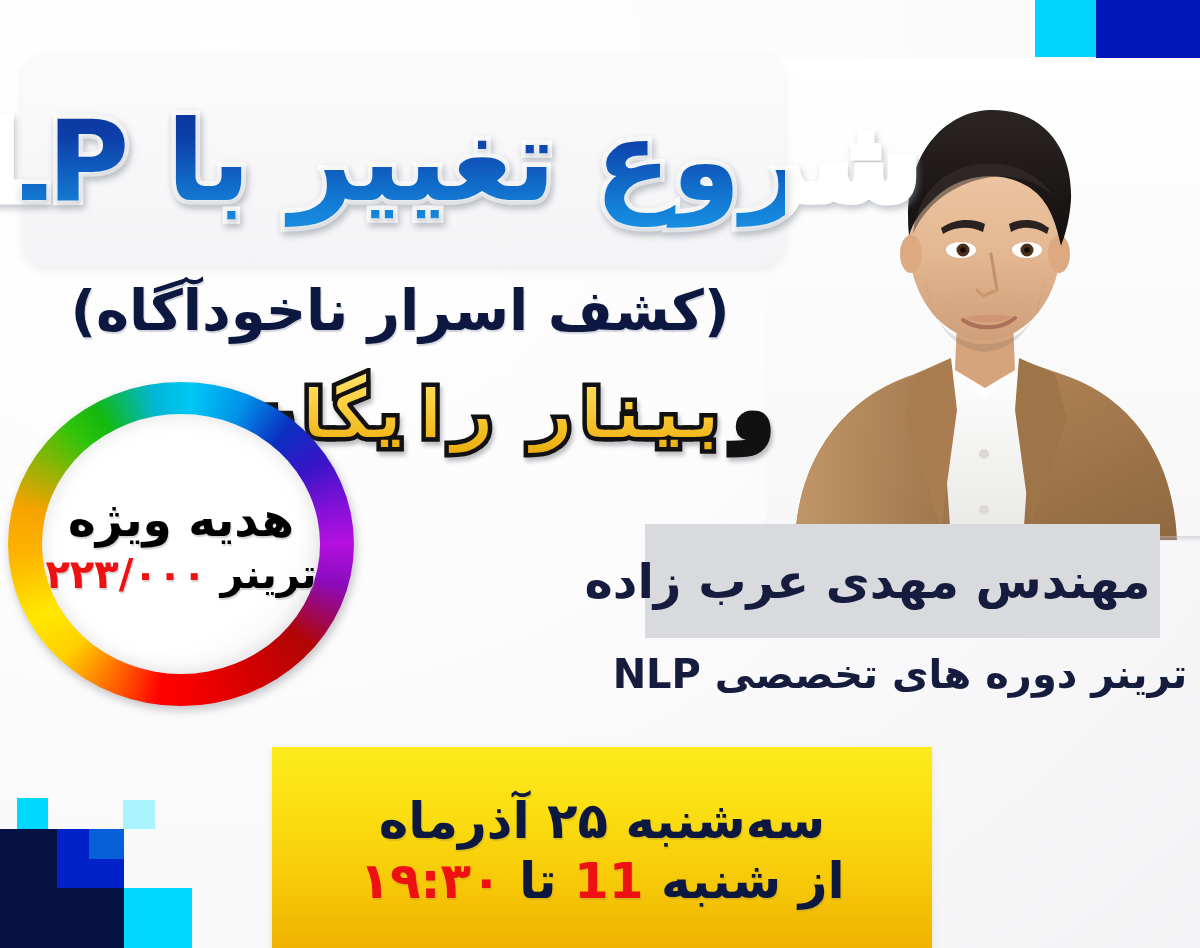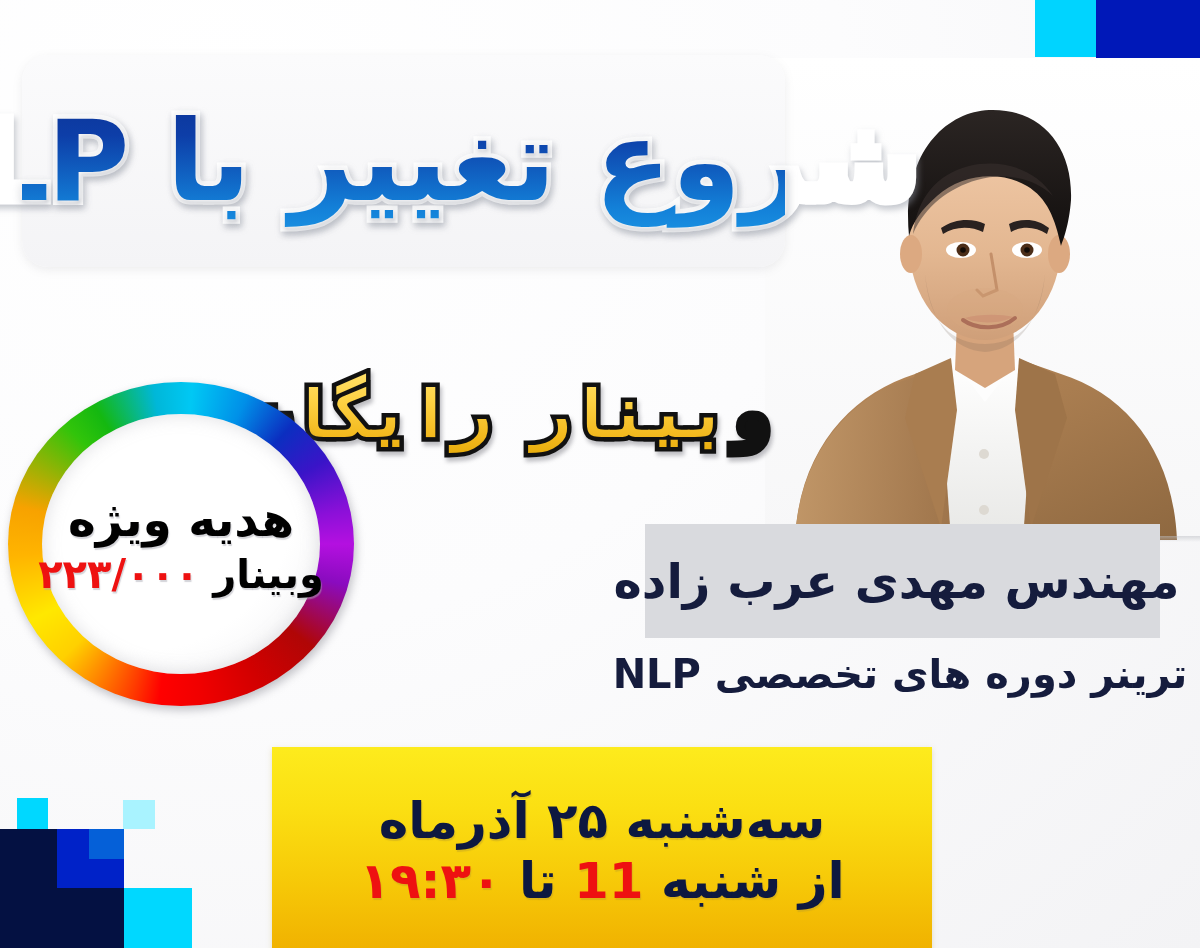--- a/index.html
+++ b/index.html
@@ -162,21 +162,21 @@
     overflow:hidden;
   }
   .photo svg{display:block;}
 
   
   .name-bar{
     position:absolute;left:645px;top:524px;width:515px;height:114px;
     background:#d9dade;
   }
   .name-text{
-    position:absolute;left:639px;top:524px;width:515px;height:114px;
+    position:absolute;left:610px;top:524px;width:515px;height:114px;
     display:flex;align-items:center;justify-content:center;
     direction:rtl;white-space:nowrap;
     font-family:"DejaVu Sans","Liberation Sans",sans-serif;
     font-weight:bold;font-size:48px;color:#151c3d;
   }
   .role-text{
     position:absolute;left:620px;top:648px;width:560px;height:52px;
     display:flex;align-items:center;justify-content:center;
     direction:rtl;white-space:nowrap;
     font-family:"DejaVu Sans","Liberation Sans",sans-serif;
@@ -312,33 +312,34 @@
                C276 266 252 286 220 286 C188 286 164 266 160 216 Z" fill="#6b5a4c" opacity=".18"></path>
     </svg>
   </div>
   <div class="baseline-shadow"></div>
 
   <div class="title-card">
     <div class="title-stroke">شروع تغییر با NLP</div>
     <div class="title-text">شروع تغییر با NLP</div>
   </div>
 
+  <div class="subtitle">(کشف اسرار ناخودآگاه)</div>
 
   <div class="webinar-wrap">
     <div class="webinar-stroke">وبینار رایگان</div>
     <div class="webinar-fill">وبینار رایگان</div>
   </div>
 
   <div class="badge">
     <div class="badge-ring"></div>
     <div class="badge-inner"></div>
     <div class="badge-text">
       <div class="badge-line1">هدیه ویژه</div>
       <div class="badge-line2">
-        <span class="badge-unit">وبینار</span>
+        <span class="badge-unit">ترینر</span>
         <span class="badge-amount">۲۲۳/۰۰۰</span>
       </div>
     </div>
   </div>
 
   <div class="name-bar"></div>
   <div class="name-text">مهندس مهدی عرب زاده</div>
   <div class="role-text">ترینر دوره های تخصصی NLP</div>
 
   <div class="date-banner">

